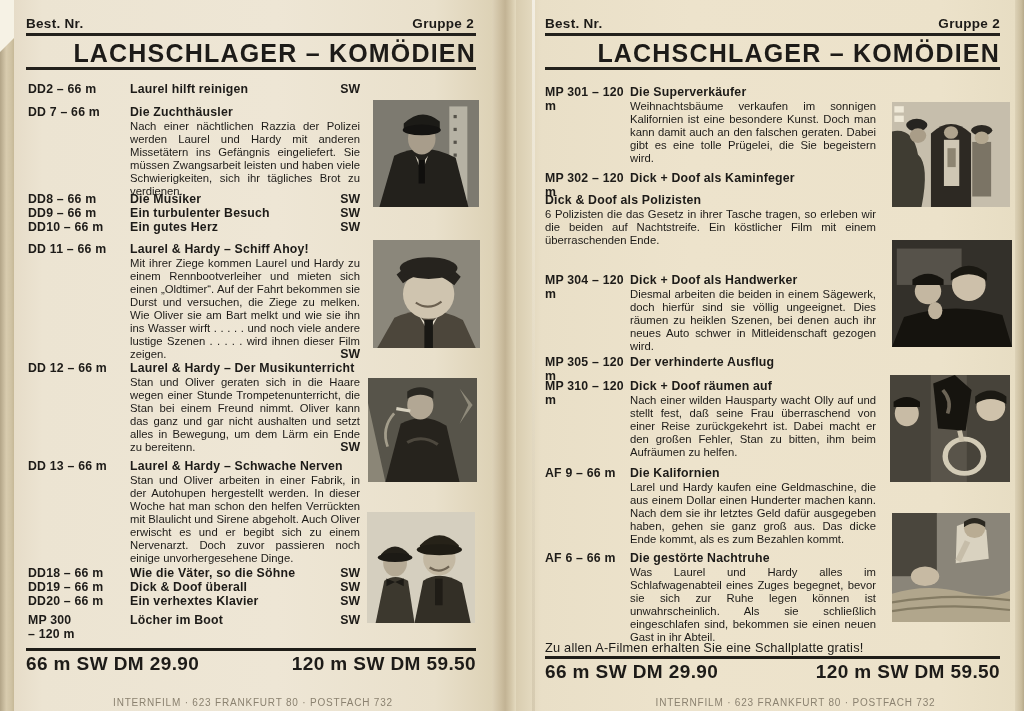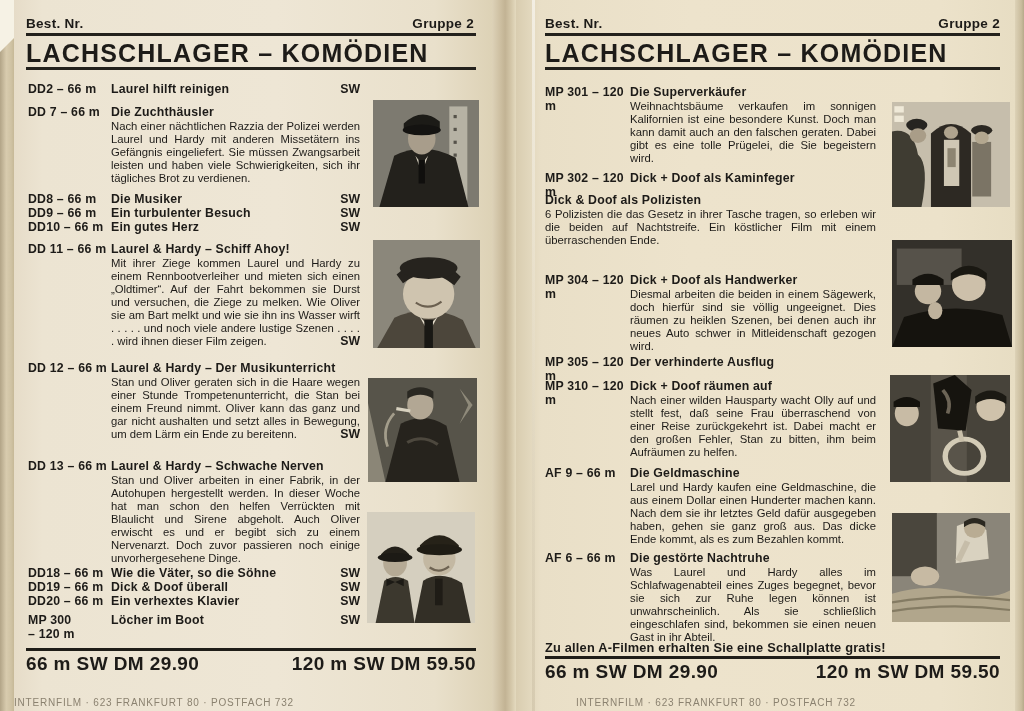--- a/index.html
+++ b/index.html
@@ -21,56 +21,56 @@
   .page.left{left:14px;width:478px;
     background:linear-gradient(90deg,#e6dcc8 0%,#ece4d2 6%,#eee6d5 55%,#e9e0cb 88%,#ddd2b6 100%);}
   .page.right{left:516px;width:499px;
     background:linear-gradient(90deg,#d9cdb0 0%,#e9dfc7 5%,#ede3cc 35%,#ece2ca 85%,#e7ddc3 100%);}
   .crease{position:absolute;left:16px;top:0;width:3px;height:711px;
     background:linear-gradient(180deg,rgba(255,255,255,.55),rgba(255,255,255,.15) 40%,rgba(150,135,105,.18));}
 
   .hdr-left{position:absolute;font-weight:bold;font-size:13.5px;letter-spacing:.3px;}
   .hdr-right{position:absolute;font-weight:bold;font-size:13.5px;letter-spacing:.3px;}
   .rule{position:absolute;height:3px;background:#23211c;}
-  .ptitle{position:absolute;text-align:left;font-size:25px;font-weight:bold;letter-spacing:1.2px;}
+  .ptitle{position:absolute;text-align:right;font-size:25px;font-weight:bold;letter-spacing:1.2px;}
 
   .page.left .hdr-left{left:12px;top:16px;}
   .page.left .hdr-right{right:18px;top:16px;}
   .page.left .rule.r1{left:12px;right:16px;top:33px;}
   .page.left .ptitle{left:12px;right:16px;top:39px;}
   .page.left .rule.r2{left:12px;right:16px;top:67px;}
 
   .page.right .hdr-left{left:29px;top:16px;}
   .page.right .hdr-right{right:15px;top:16px;}
   .page.right .rule.r1{left:29px;right:15px;top:33px;}
   .page.right .ptitle{left:29px;right:15px;top:39px;}
   .page.right .rule.r2{left:29px;right:15px;top:67px;}
 
   .entry{position:absolute;display:flex;}
   .page.left .entry{left:14px;width:332px;}
-  .page.left .entry .code{width:83px;}
+  .page.left .entry .code{width:102px;}
   .page.right .entry{left:29px;width:331px;}
   .page.right .entry .code{width:85px;}
   .code{flex:none;font-weight:bold;font-size:12.3px;line-height:14px;letter-spacing:.2px;}
   .ebody{flex:1;position:relative;font-size:12.3px;line-height:14px;}
   .etitle{font-weight:bold;letter-spacing:.2px;}
   .edesc{text-align:justify;font-size:11.3px;line-height:13px;margin-top:1px;}
   .sw{position:absolute;right:0;top:0;font-weight:bold;font-size:12.3px;}
   .entry.swb .sw{top:auto;bottom:0;}
 
-  .note{position:absolute;left:29px;top:640px;font-weight:bold;font-size:12.8px;letter-spacing:.2px;}
+  .note{position:absolute;left:29px;top:640px;font-weight:normal;font-size:12.8px;letter-spacing:.2px;}
   .botrule{position:absolute;height:3px;background:#1f1d18;}
   .page.left .botrule{left:12px;right:16px;top:648px;}
   .page.right .botrule{left:29px;right:15px;top:656px;}
   .price{position:absolute;font-size:19px;font-weight:bold;letter-spacing:.4px;}
   .page.left .price.pl{left:12px;top:653px;}
   .page.left .price.pr{right:16px;top:653px;}
   .page.right .price.pl{left:29px;top:661px;}
   .page.right .price.pr{right:15px;top:661px;}
-  .pfooter{position:absolute;top:697px;left:0;right:0;text-align:left;
+  .pfooter{position:absolute;top:697px;left:0;right:0;text-align:center;
     font-size:10px;color:#8b8270;letter-spacing:.8px;}
   .page.right .pfooter{left:60px;right:0;}
 
   .photo{position:absolute;overflow:hidden;}
   .photo svg{display:block;width:100%;height:100%;}
 </style>
 </head>
 <body>
 
 <div class="edge-left"></div>
@@ -284,21 +284,21 @@
     <div class="code">MP 310 – 120 m</div>
     <div class="ebody">
         <div class="etitle">Dick + Doof räumen auf</div>
       <div class="edesc">Nach einer wilden Hausparty wacht Olly auf und stellt fest, daß seine Frau überraschend von einer Reise zurückgekehrt ist. Dabei macht er den großen Fehler, Stan zu bitten, ihm beim Aufräumen zu helfen.</div>
       </div>
   </div>
 
   <div class="entry" style="top:466px">
     <div class="code">AF 9 – 66 m</div>
     <div class="ebody">
-        <div class="etitle">Die Geldmaschine</div>
+        <div class="etitle">Die Kalifornien</div>
       <div class="edesc">Larel und Hardy kaufen eine Geldmaschine, die aus einem Dollar einen Hunderter machen kann. Nach dem sie ihr letztes Geld dafür ausgegeben haben, gehen sie ganz groß aus. Das dicke Ende kommt, als es zum Bezahlen kommt.</div>
       </div>
   </div>
 
   <div class="entry" style="top:551px">
     <div class="code">AF 6 – 66 m</div>
     <div class="ebody">
         <div class="etitle">Die gestörte Nachtruhe</div>
       <div class="edesc">Was Laurel und Hardy alles im Schlafwagenabteil eines Zuges begegnet, bevor sie sich zur Ruhe legen können ist unwahrscheinlich. Als sie schließlich eingeschlafen sind, bekommen sie einen neuen Gast in ihr Abteil.</div>
       </div>

